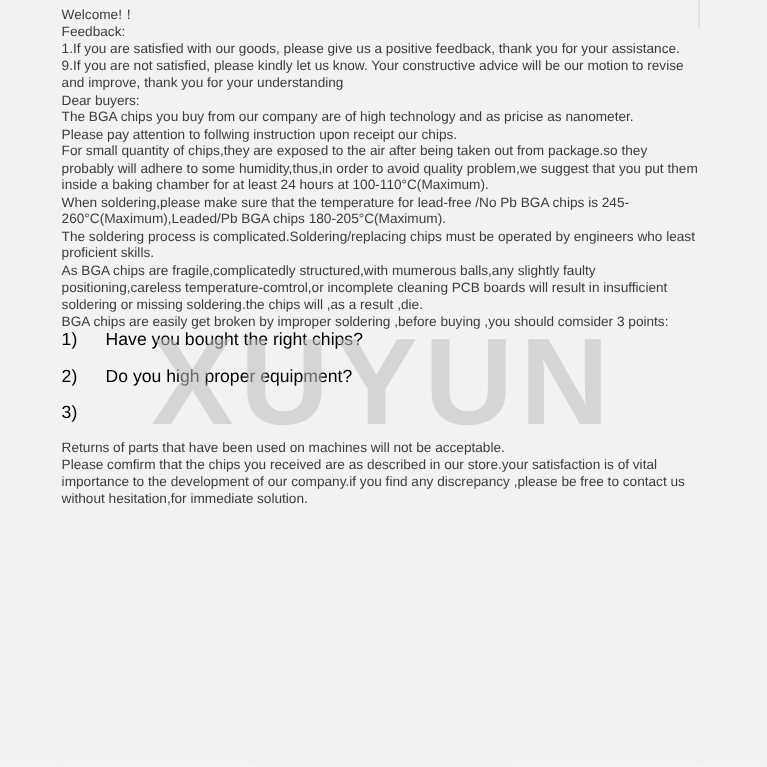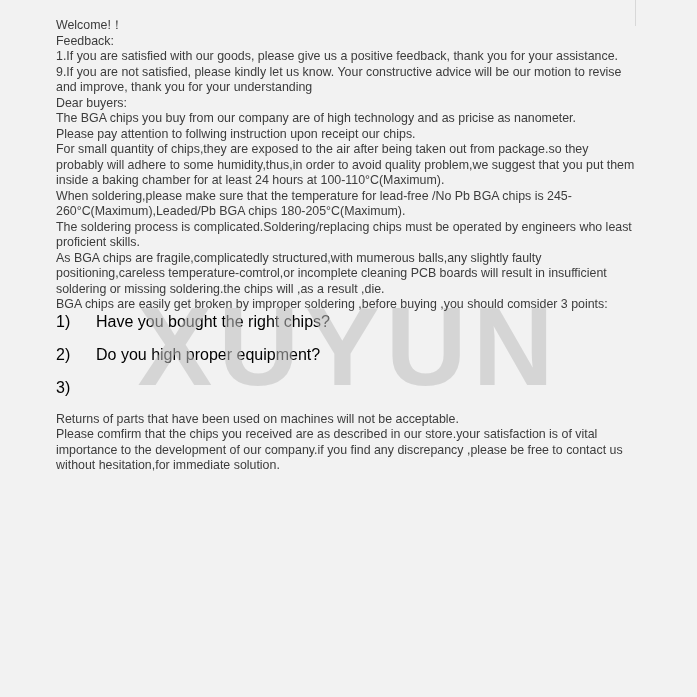--- a/index.html
+++ b/index.html
@@ -44,21 +44,21 @@
     width: 1px;
     height: 26px;
     background: #d8d8d8;
   }
   .content {
     position: absolute;
     left: 56px;
     top: 0;
     width: 583px;
     height: 599px;
-    padding-top: 18px;
+    padding-top: 6px;
     box-sizing: border-box;
   }
   .watermark {
     position: absolute;
     left: 0;
     top: 0;
     width: 697px;
     height: 697px;
     display: flex;
     align-items: center;

